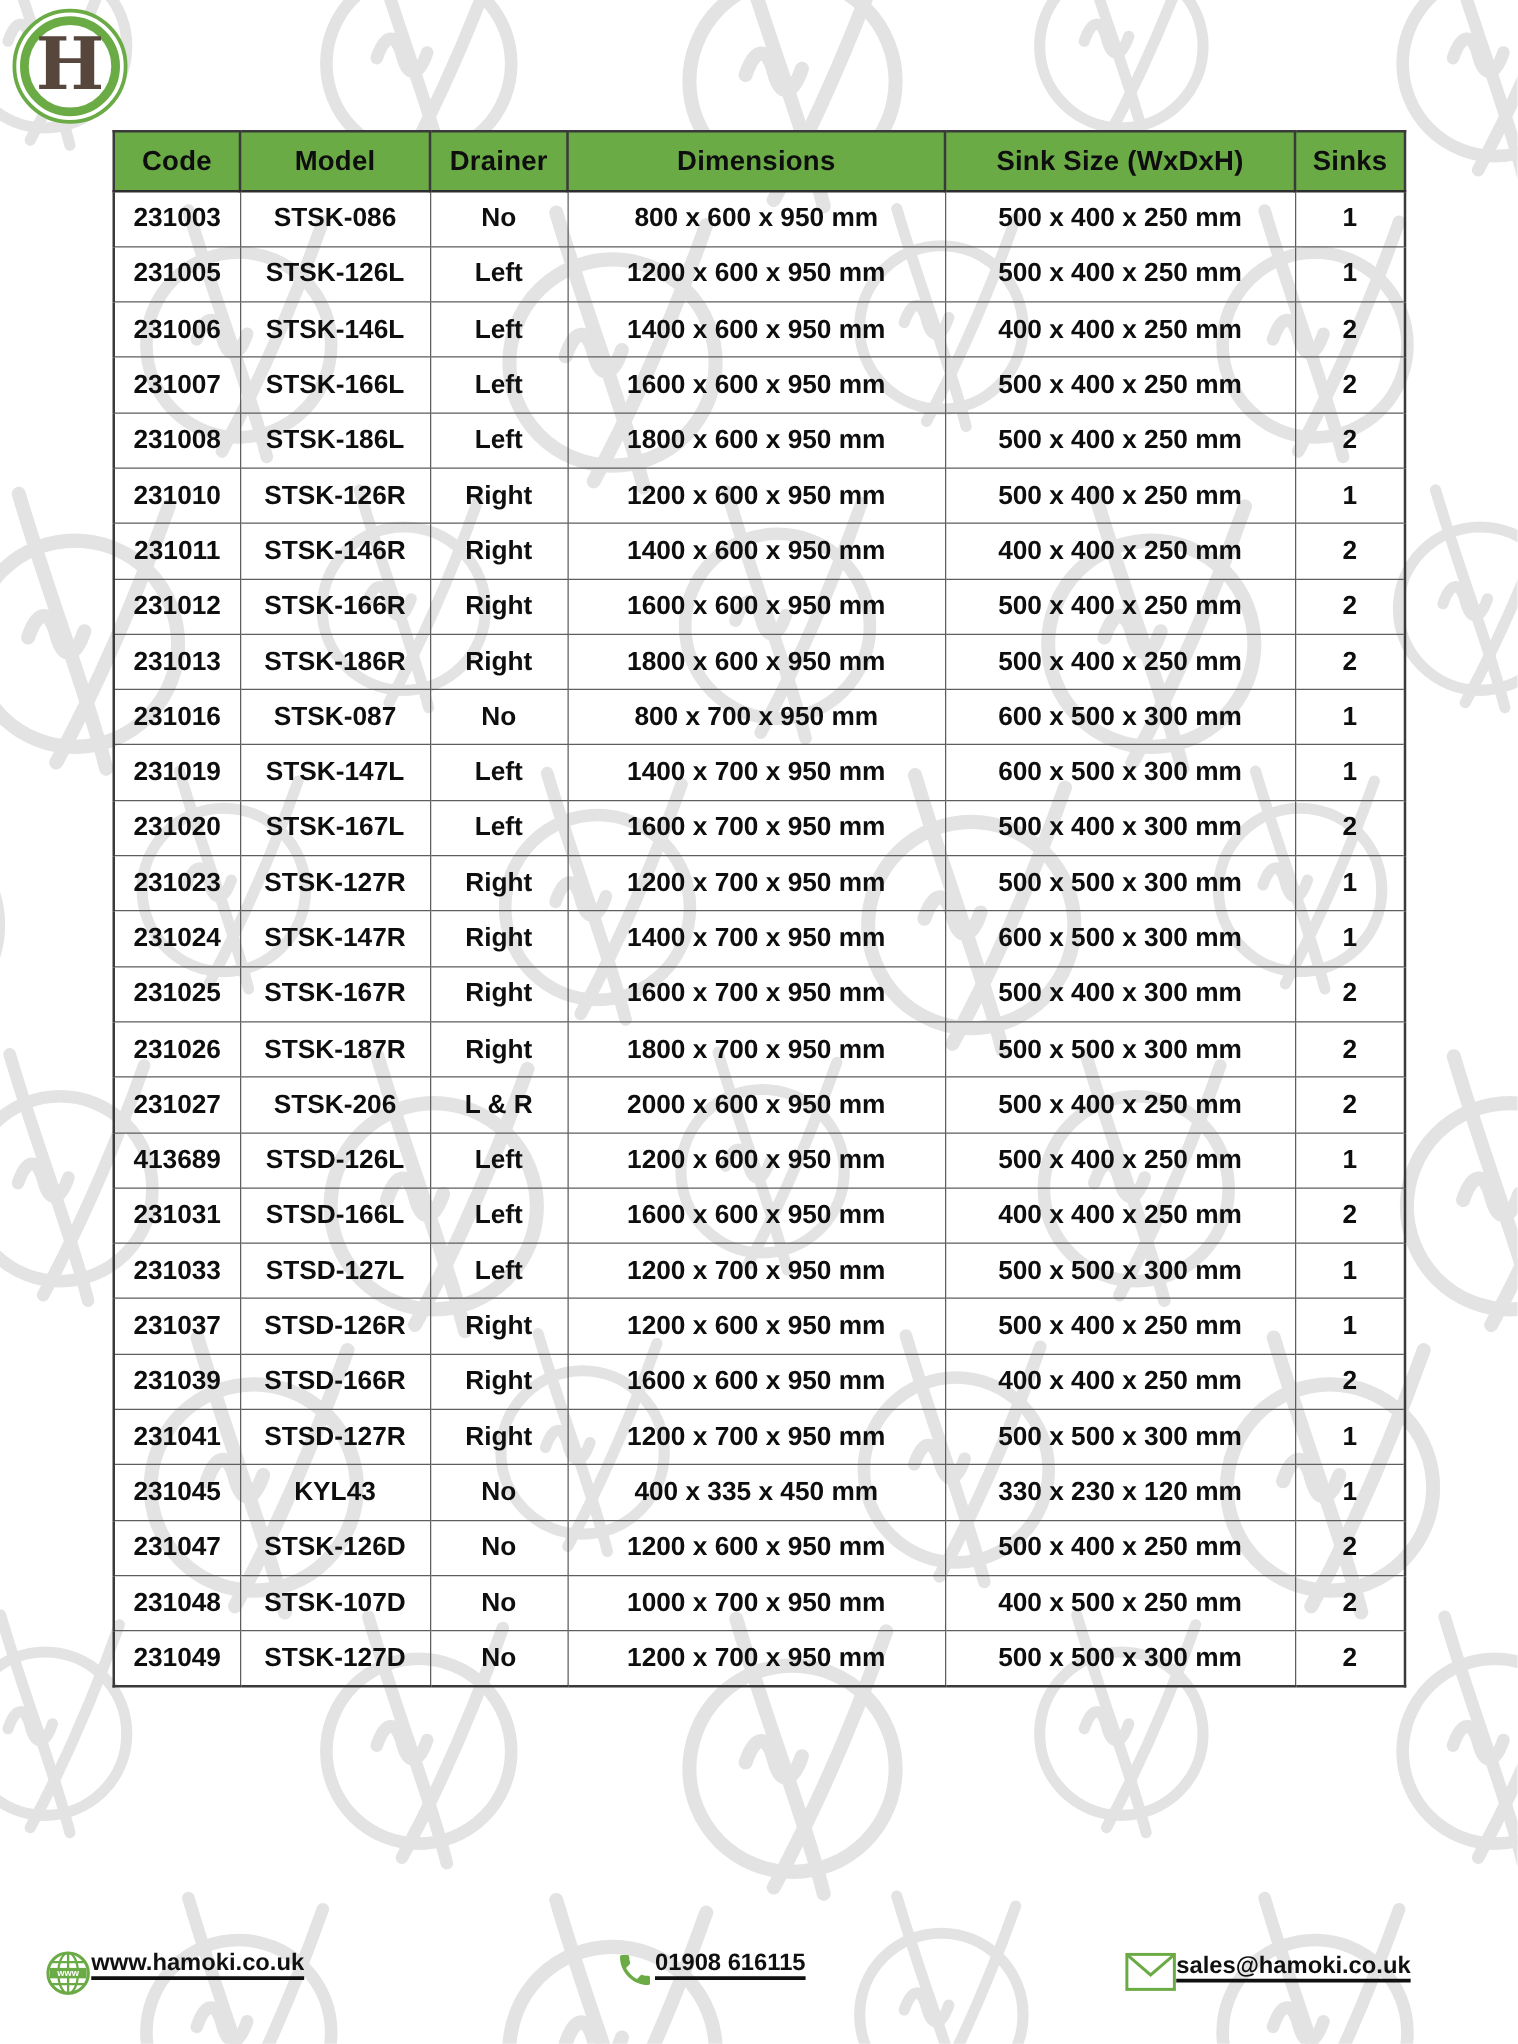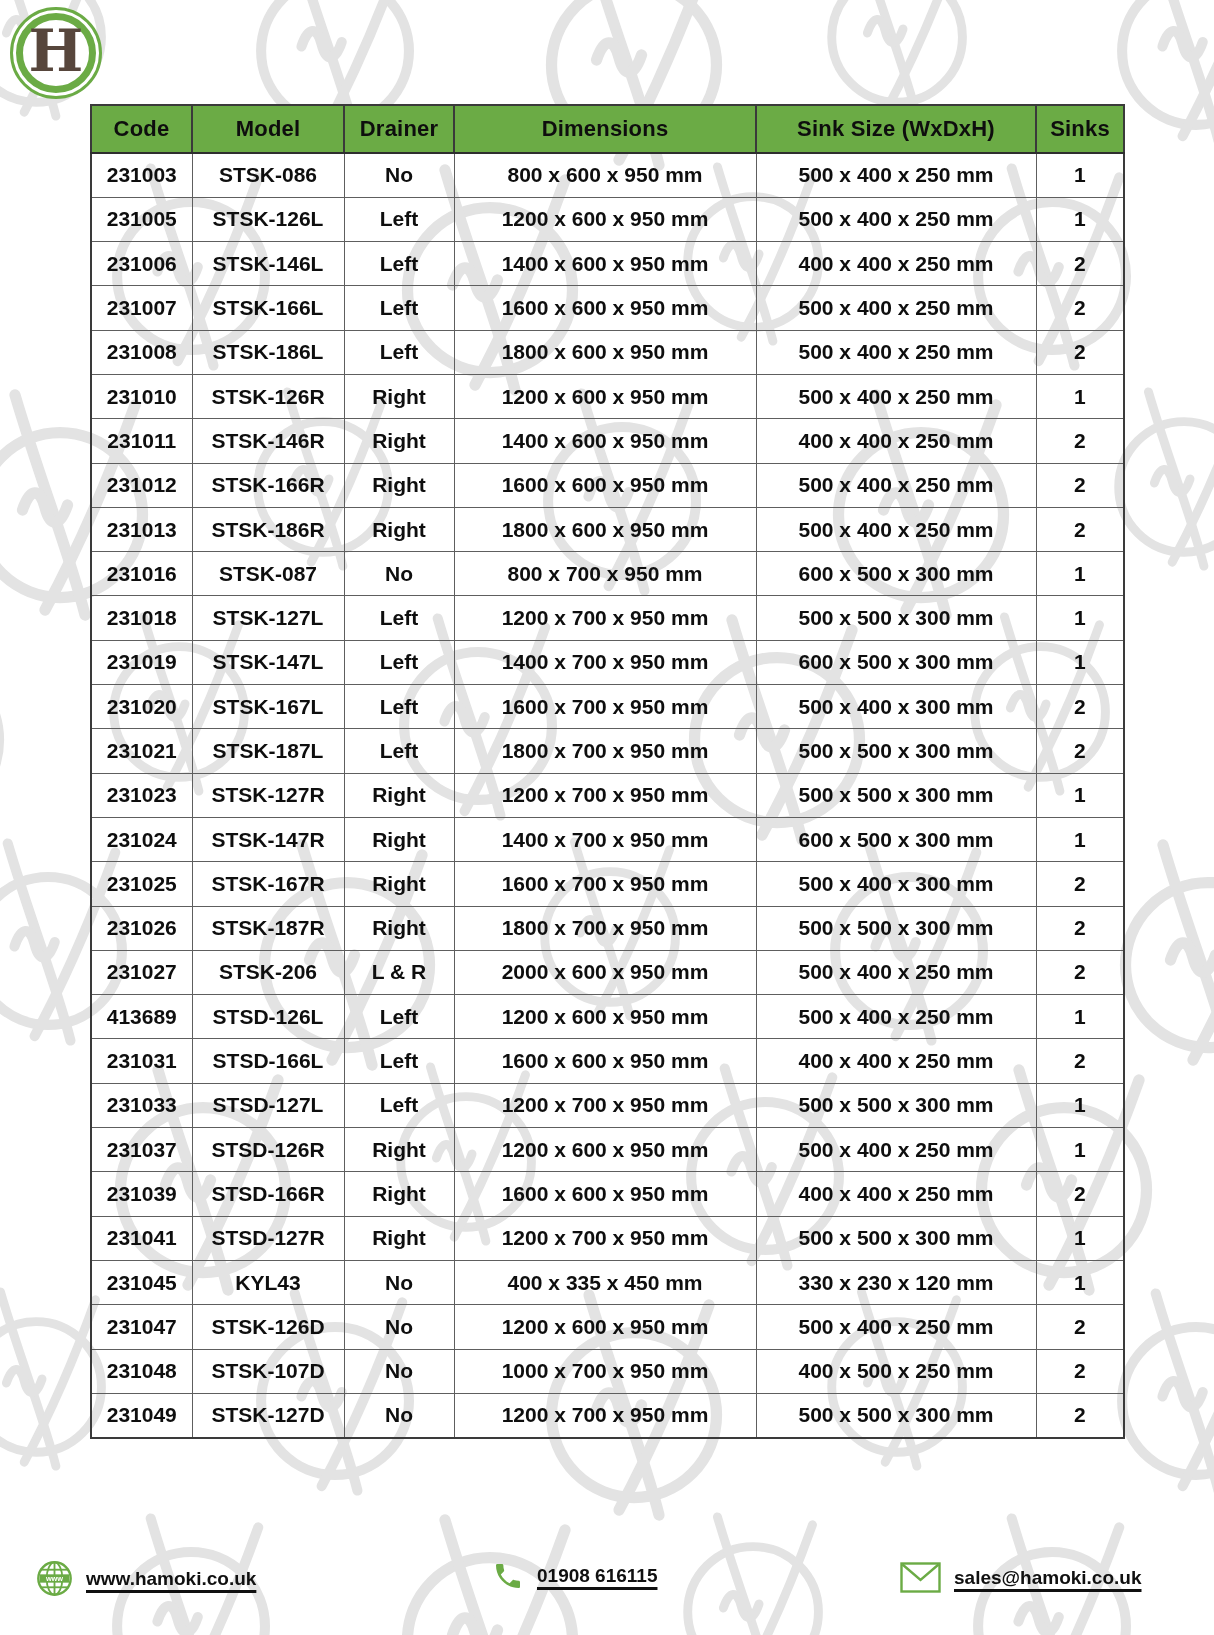--- a/index.html
+++ b/index.html
@@ -36,21 +36,21 @@
   table.spec td{font-size:21px;font-weight:bold;color:var(--ink);height:44.3px;padding:0;
                 text-align:center;border:1px solid var(--border-inner);background:transparent;
                 white-space:nowrap;}
   table.spec{border:2px solid var(--border-outer);}
   table.spec tr td:first-child{border-left:2px solid var(--border-outer);}
   table.spec tr td:last-child{border-right:2px solid var(--border-outer);}
   table.spec tbody tr:last-child td{border-bottom:2px solid var(--border-outer);}
 
   
   .footer{position:absolute;left:0;top:1552px;width:1214px;height:60px;z-index:2;}
-  .footer-item{position:absolute;display:flex;align-items:center;gap:13px;}
+  .footer-item{position:absolute;display:flex;align-items:flex-start;}
   .footer-item.website{left:36px;top:8px;}
   .footer-item.phone{left:492px;top:8px;}
   .footer-item.email{left:900px;top:10px;}
   .f-label{font-size:19px;font-weight:bold;color:#101010;text-decoration:underline;
            text-decoration-thickness:2.5px;text-underline-offset:5px;cursor:pointer;}
 </style>
 </head>
 <body>
 
 <div class="page">
@@ -384,49 +384,33 @@
         </tr>
         <tr>
           <td>231016</td>
           <td>STSK-087</td>
           <td>No</td>
           <td>800 x 700 x 950 mm</td>
           <td>600 x 500 x 300 mm</td>
           <td>1</td>
         </tr>
         <tr>
-          <td>231018</td>
-          <td>STSK-127L</td>
-          <td>Left</td>
-          <td>1200 x 700 x 950 mm</td>
-          <td>500 x 500 x 300 mm</td>
-          <td>1</td>
-        </tr>
-        <tr>
           <td>231019</td>
           <td>STSK-147L</td>
           <td>Left</td>
           <td>1400 x 700 x 950 mm</td>
           <td>600 x 500 x 300 mm</td>
           <td>1</td>
         </tr>
         <tr>
           <td>231020</td>
           <td>STSK-167L</td>
           <td>Left</td>
           <td>1600 x 700 x 950 mm</td>
           <td>500 x 400 x 300 mm</td>
-          <td>2</td>
-        </tr>
-        <tr>
-          <td>231021</td>
-          <td>STSK-187L</td>
-          <td>Left</td>
-          <td>1800 x 700 x 950 mm</td>
-          <td>500 x 500 x 300 mm</td>
           <td>2</td>
         </tr>
         <tr>
           <td>231023</td>
           <td>STSK-127R</td>
           <td>Right</td>
           <td>1200 x 700 x 950 mm</td>
           <td>500 x 500 x 300 mm</td>
           <td>1</td>
         </tr>

